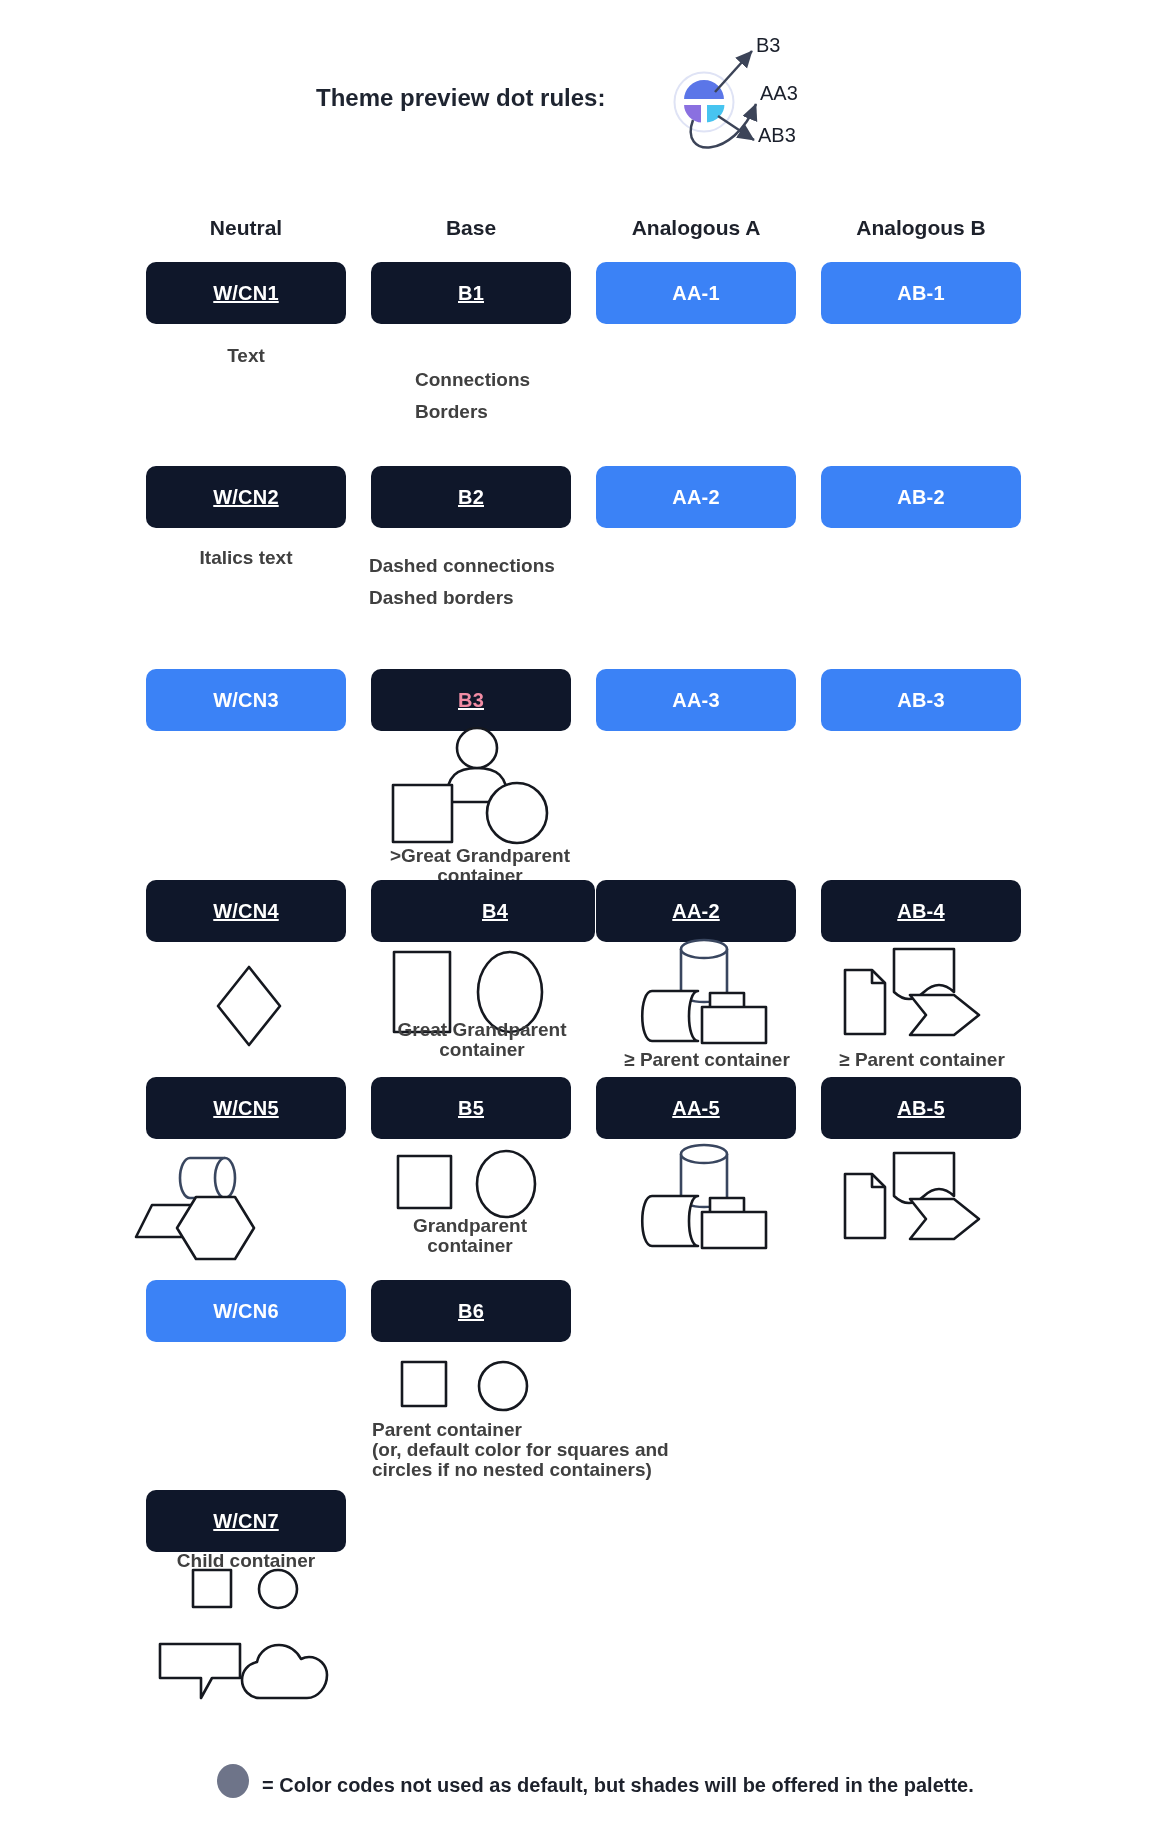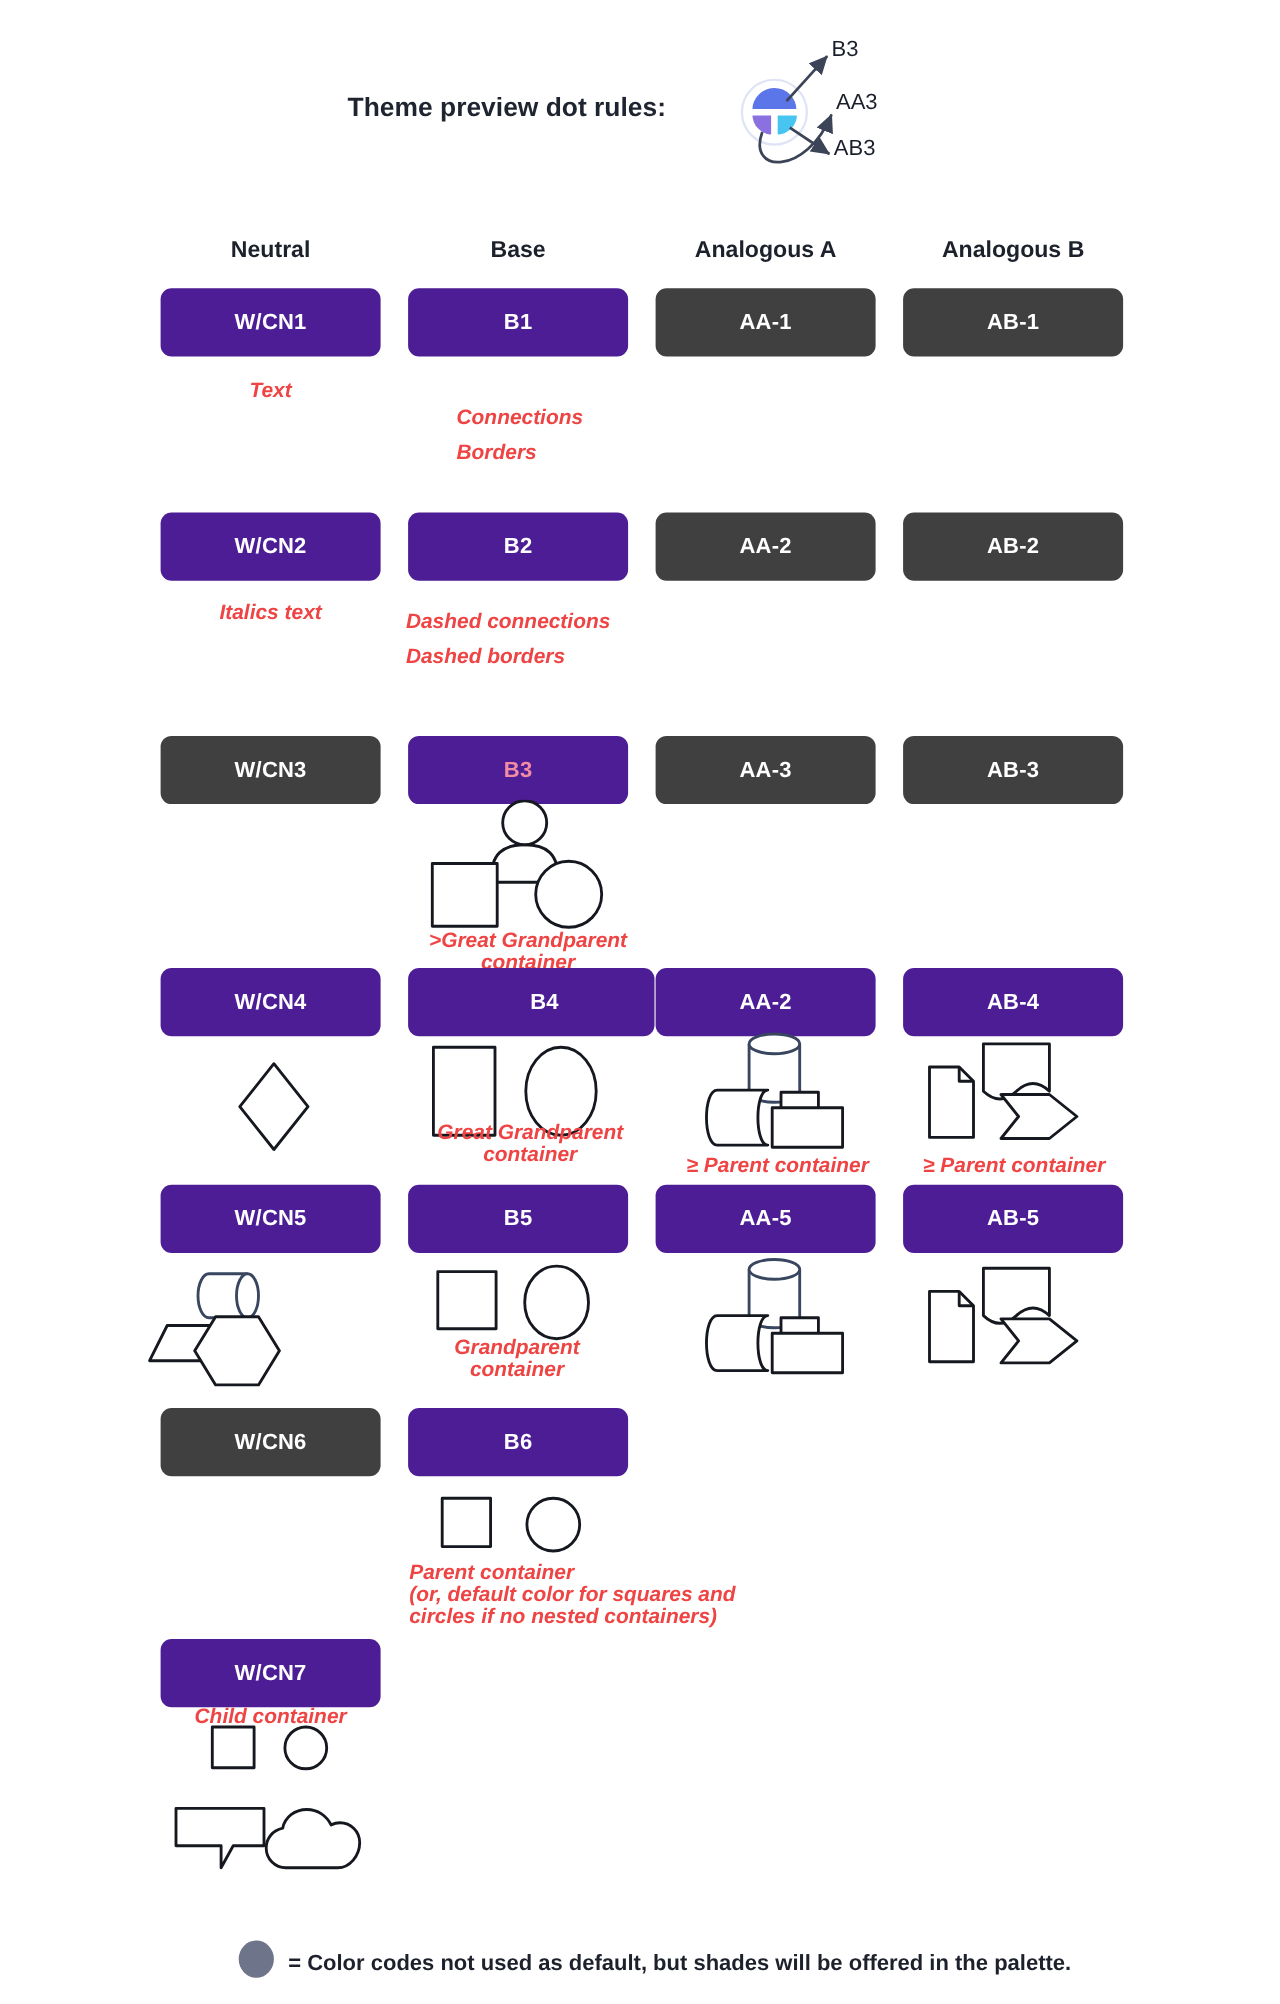--- a/index.html
+++ b/index.html
@@ -9,23 +9,23 @@
   }
   .abs { position:absolute; }
   .title { font-size:24px; font-weight:600; color:#1e2430; }
   .dot-label { font-size:20px; font-weight:500; color:#1a1f2b; }
   .col-header { width:200px; text-align:center; font-size:21px; font-weight:700; color:#1d212b; }
   .swatch {
     width:200px; height:62px; border-radius:10px;
     display:flex; align-items:center; justify-content:center;
     color:#ffffff; font-size:20px; font-weight:700; letter-spacing:0.2px;
   }
-  .swatch.dark { background:#4c1d95; }
-  .swatch.gray { background:#404040; }
-  .cap { font-weight:700; color:#ef4444; white-space:pre-line;font-style:italic; }
+  .swatch.dark { background:#0f172a;text-decoration:underline; }
+  .swatch.gray { background:#3b82f6; }
+  .cap { font-weight:700; color:#404040; white-space:pre-line; }
   .cap-lg { font-size:19px; line-height:32px; }
   .cap-sm { font-size:19px; line-height:20px; }
   .center { text-align:center; }
   svg { display:block; }
   .sh  { fill:#ffffff; stroke:#15181f; stroke-width:2.6; stroke-linejoin:round; }
   .shc { fill:#ffffff; stroke:#39465f; stroke-width:2.6; stroke-linejoin:round; }
   .nofill { fill:none; }
   .legend-dot { width:32px; height:34px; border-radius:50%; }
   .legend-text { font-size:20px; font-weight:700; color:#1d212b; }
 </style>

